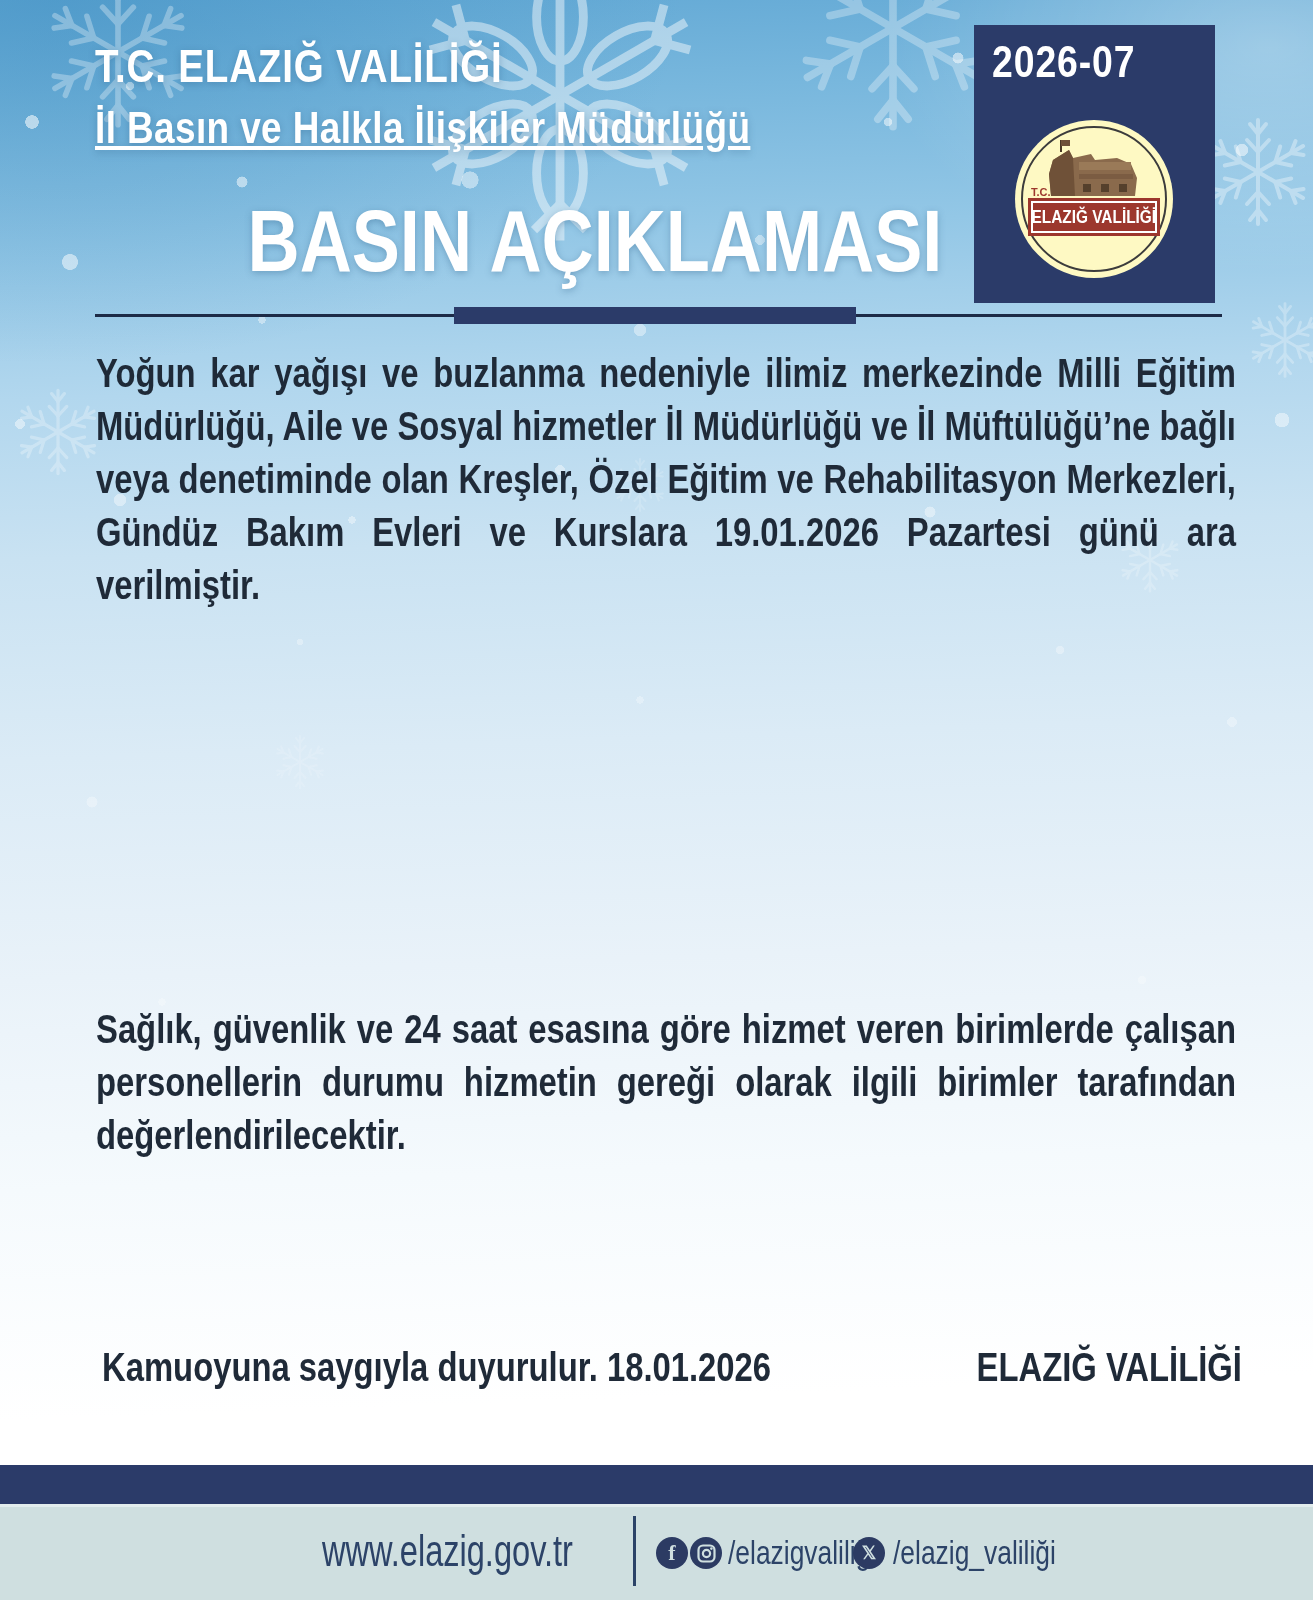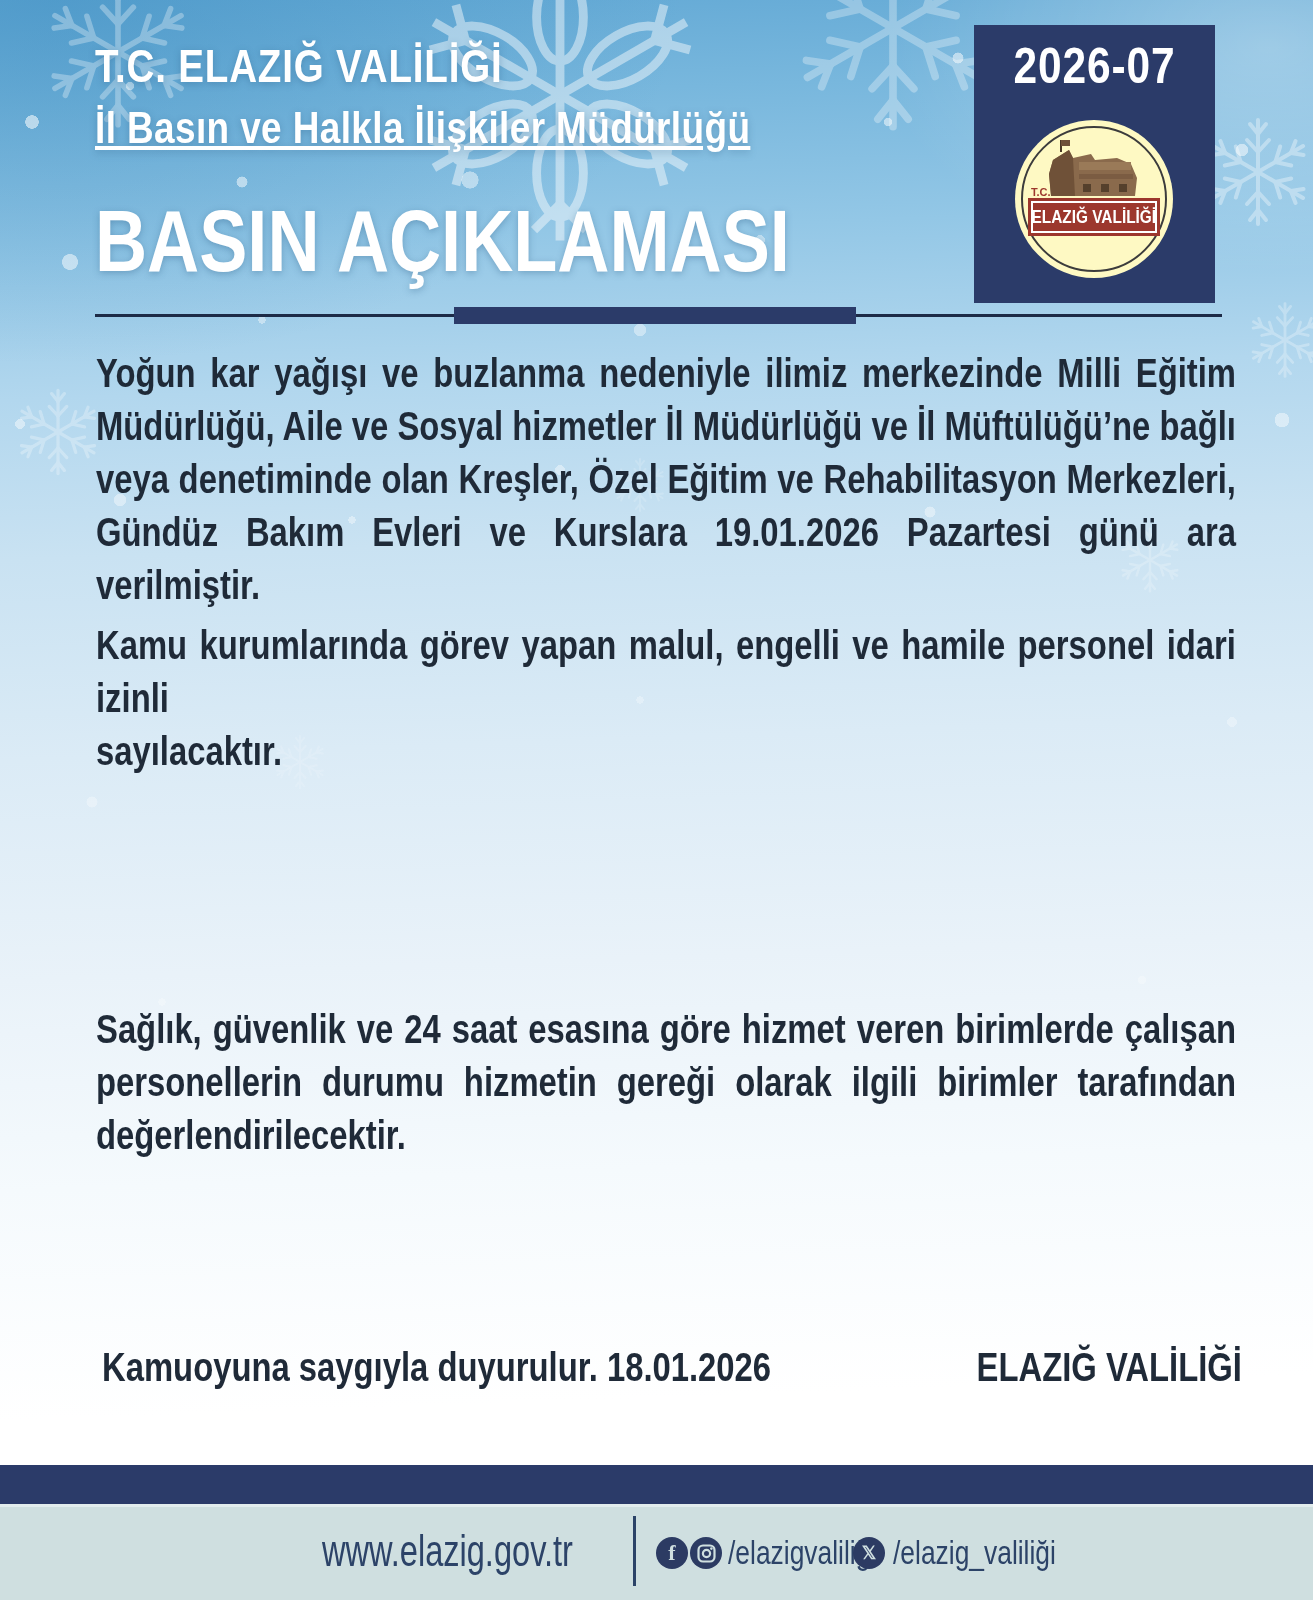--- a/index.html
+++ b/index.html
@@ -38,27 +38,27 @@
     radial-gradient(10px at 640px 330px,rgba(255,255,255,.4) 60%,transparent 62%),
     radial-gradient(8px at 760px 240px,rgba(255,255,255,.42) 60%,transparent 62%);}
   .flakes{position:absolute;left:0;top:0;pointer-events:none;}
   
   .cx{transform:scaleX(0.82);transform-origin:0 0;width:121.95%;}
   .cxc{transform:scaleX(0.85);}   
 
   .hdr{position:absolute;left:95px;color:#ffffff;text-shadow:0 2px 8px rgba(40,90,130,.35);}
   .hdr1{top:38px;font-size:47px;font-weight:bold;letter-spacing:1px;}
   .hdr2{top:102px;font-size:45px;font-weight:bold;letter-spacing:0.5px;text-decoration:underline;}
-  .hdr-title{top:190px;font-size:88px;font-weight:bold;letter-spacing:0;}
+  .hdr-title{top:190px;font-size:88px;font-weight:bold;letter-spacing:0;text-align:right;}
 
   .rule-thin{position:absolute;left:95px;top:314px;width:1127px;height:3px;background:#1d2b47;}
   .rule-thick{position:absolute;left:454px;top:307px;width:402px;height:17px;background:#2b3b69;}
 
   .badge{position:absolute;left:974px;top:25px;width:241px;height:278px;background:#2b3b69;}
-  .badge-no{margin-top:12px;color:#fff;font-size:50px;font-weight:bold;text-align:center;letter-spacing:1px;}
+  .badge-no{margin-top:12px;color:#fff;font-size:44px;font-weight:bold;letter-spacing:1px;}
   .logo-circle{position:absolute;left:41px;top:95px;width:158px;height:158px;border-radius:50%;background:#fef9c3;}
   .logo-circle::before{content:"";position:absolute;inset:6px;border:2px solid #3c3c3c;border-radius:50%;}
   .logo-castle{position:absolute;left:24px;top:18px;}
   .logo-tc{position:absolute;left:16px;top:66px;font-size:11px;font-weight:bold;color:#9c372d;z-index:3;}
   .logo-bar{position:absolute;left:13px;top:78px;width:132px;height:38px;background:#9c372d;z-index:2;
             display:flex;align-items:center;justify-content:center;}
   .logo-bar::before{content:"";position:absolute;inset:3px;border:2px solid #ffffff;}
   .logo-bar span{color:#fff;font-weight:bold;font-size:17.5px;white-space:nowrap;transform:scaleX(.88);}
 
   .para{position:absolute;left:88px;width:1140px;color:#1f2a38;font-size:40px;font-weight:bold;line-height:53px;margin-left:8px;}
@@ -169,26 +169,20 @@
   </div>
 
   <div class="para p1">
     <div class="cx">
         <div class="pline">Yoğun kar yağışı ve buzlanma nedeniyle ilimiz merkezinde Milli Eğitim</div>
         <div class="pline">Müdürlüğü, Aile ve Sosyal hizmetler İl Müdürlüğü ve İl Müftülüğü’ne bağlı</div>
         <div class="pline">veya denetiminde olan  Kreşler, Özel Eğitim ve Rehabilitasyon Merkezleri,</div>
         <div class="pline plast">Gündüz Bakım Evleri ve Kurslara 19.01.2026 Pazartesi günü  ara verilmiştir.</div>
       </div>
     </div>
-  <div class="para p2">
-    <div class="cx">
-        <div class="pline">Kamu kurumlarında görev yapan malul, engelli ve hamile personel idari izinli</div>
-        <div class="pline plast">sayılacaktır.</div>
-      </div>
-    </div>
   <div class="para p4">
     <div class="cx">
         <div class="pline">Sağlık, güvenlik ve 24 saat esasına göre hizmet veren birimlerde çalışan</div>
         <div class="pline">personellerin durumu hizmetin gereği olarak ilgili birimler tarafından</div>
         <div class="pline plast">değerlendirilecektir.</div>
       </div>
     </div>
 
   <div class="sig">
     <div class="cx">

